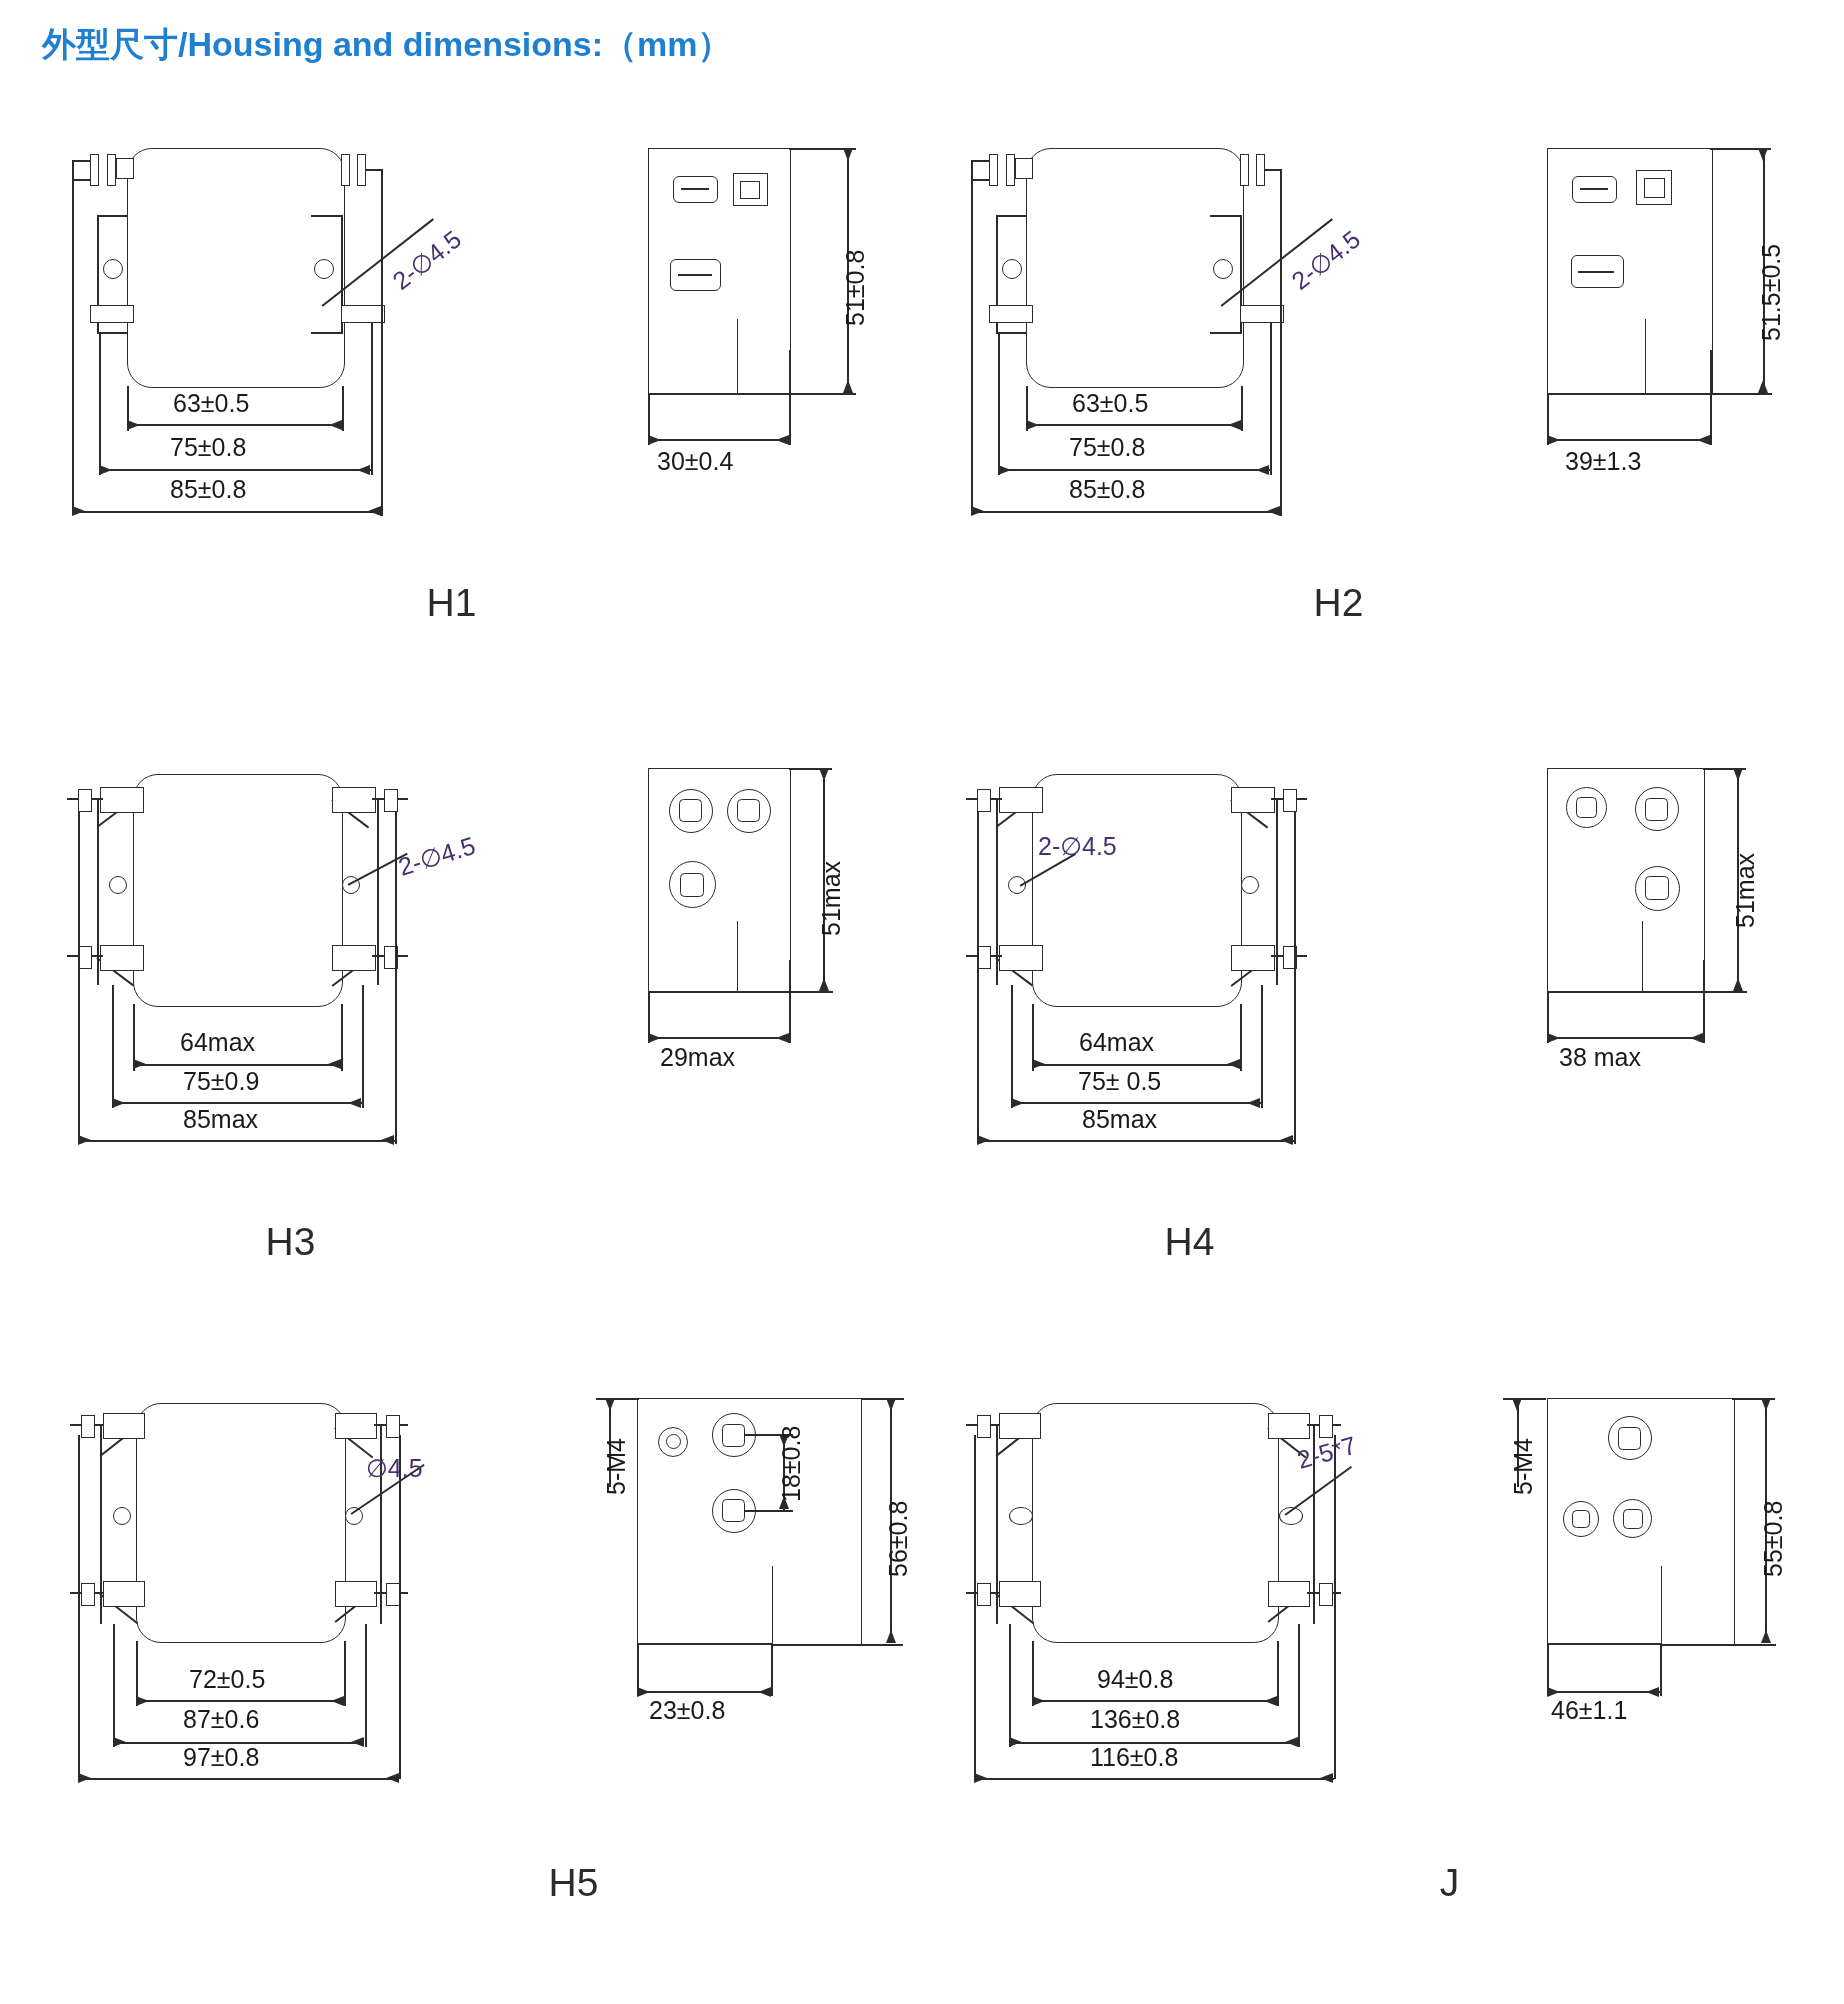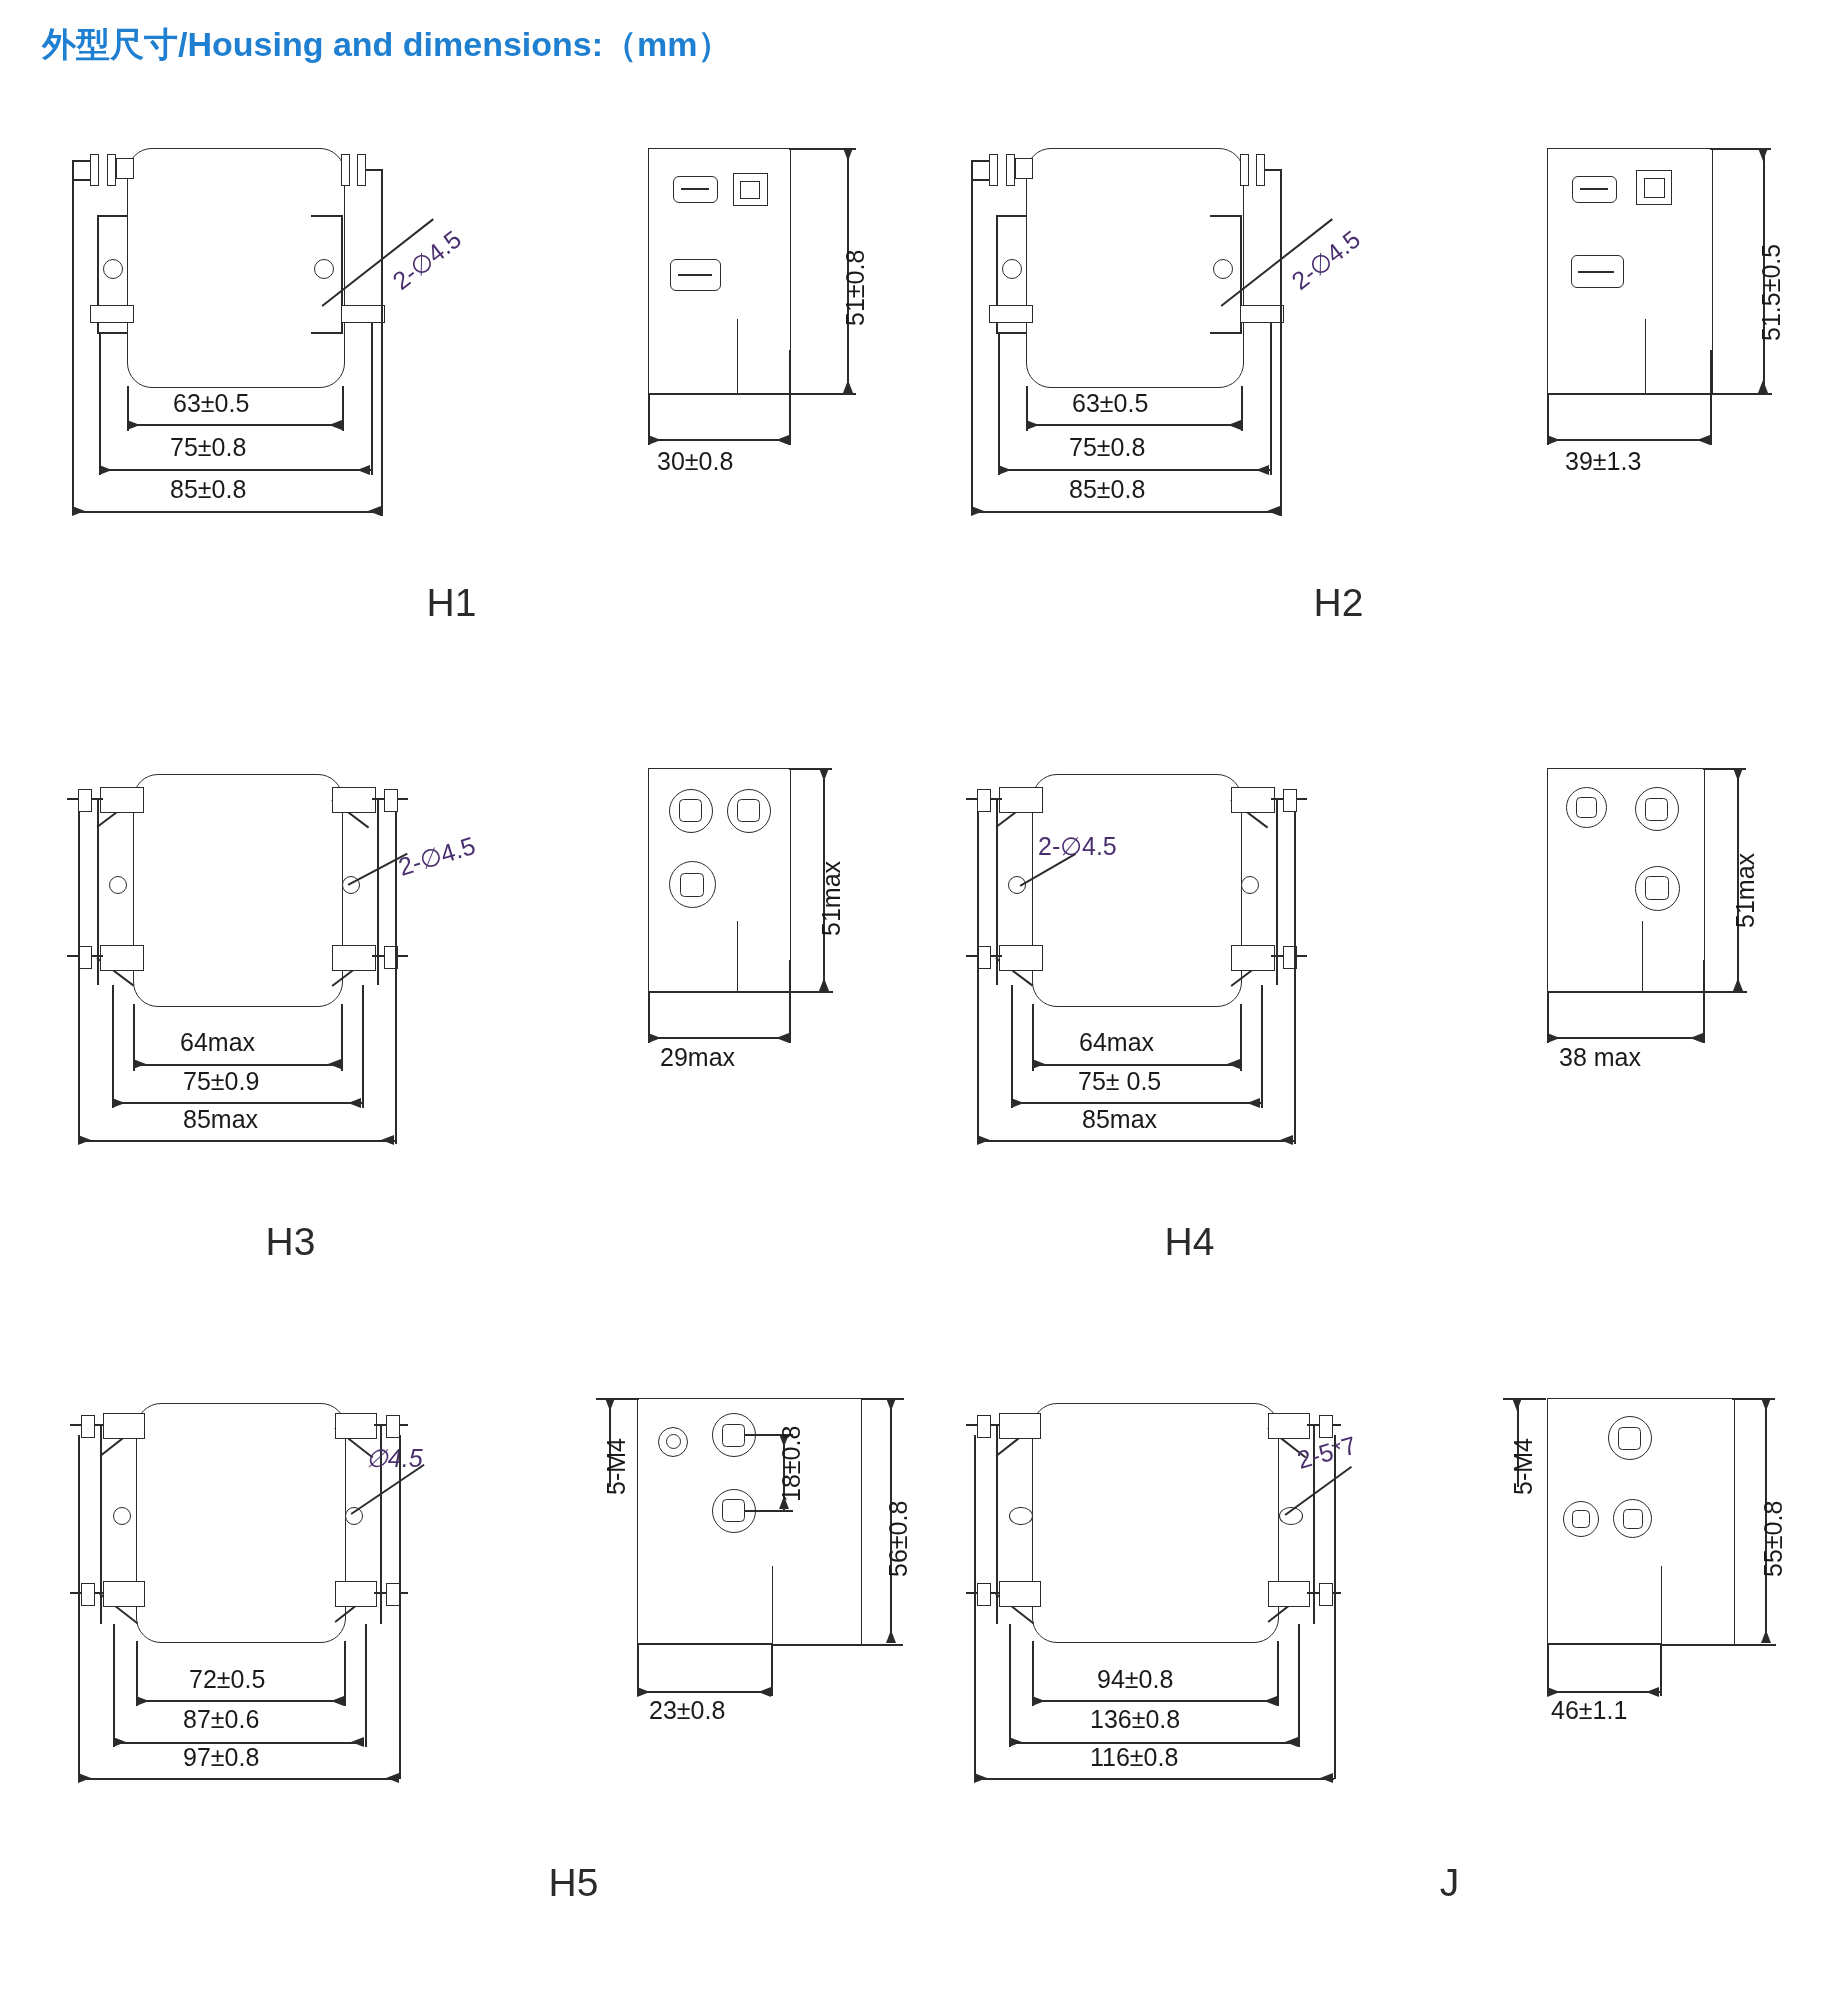--- a/index.html
+++ b/index.html
@@ -109,21 +109,21 @@
       <div class="sq" style="left:219px;top:46px;width:33px;height:31px;"></div>
       <div class="sq" style="left:226px;top:54px;width:18px;height:16.4px;"></div>
       <div class="slot" style="left:156px;top:132px;width:49px;height:30px;"></div>
       <div class="ln hl" style="left:164px;top:147px;width:34px;"></div>
 
       <div class="ln vl" style="left:134px;top:266px;height:52px;"></div>
       <div class="ln vl" style="left:275px;top:223px;height:95px;"></div>
       <div class="ln hl" style="left:134px;top:312px;width:141px;"></div>
       <div class="arrow ar-r" style="left:134px;top:308px;"></div>
       <div class="arrow ar-l" style="left:262px;top:308px;"></div>
-      <div class="dimtxt" style="left:143px;top:320px;">30±0.8</div>
+      <div class="dimtxt" style="left:143px;top:320px;">30±0.4</div>
 
       <div class="ln hl" style="left:275px;top:21px;width:67px;"></div>
       <div class="ln hl" style="left:222px;top:266px;width:120px;"></div>
       <div class="ln vl" style="left:333px;top:21px;height:245px;"></div>
       <div class="arrow ar-d" style="left:329px;top:21px;"></div>
       <div class="arrow ar-u" style="left:329px;top:253px;"></div>
       <div class="vtxt" style="left:327px;top:199px;">51±0.8</div>
     </div>
 
     <div class="cap" style="left:332px;top:454px;width:149px;">H1</div>
@@ -383,21 +383,21 @@
       <div class="ln hl" style="left:25px;top:216px;width:34px;"></div>
       <div class="sq" style="left:36px;top:207px;width:12px;height:21px;"></div>
       <div class="sq" style="left:290px;top:37px;width:40px;height:24px;"></div>
       <div class="ln hl" style="left:329px;top:48px;width:34px;"></div>
       <div class="sq" style="left:341px;top:39px;width:12px;height:21px;"></div>
       <div class="sq" style="left:290px;top:205px;width:40px;height:24px;"></div>
       <div class="ln hl" style="left:329px;top:216px;width:34px;"></div>
       <div class="sq" style="left:341px;top:207px;width:12px;height:21px;"></div>
 
       <div class="lead" style="left:306px;top:137px;width:88px;transform:rotate(-34deg);"></div>
-      <div class="leadtxt" style="left:321px;top:68px;font-style:italic;">∅4.5</div>
+      <div class="leadtxt" style="left:321px;top:78px;">∅4.5</div>
 
       <div class="ln vl" style="left:91px;top:265px;height:65px;"></div>
       <div class="ln vl" style="left:299px;top:265px;height:65px;"></div>
       <div class="ln hl" style="left:91px;top:324px;width:208px;"></div>
       <div class="arrow ar-r" style="left:91px;top:320px;"></div>
       <div class="arrow ar-l" style="left:286px;top:320px;"></div>
       <div class="dimtxt" style="left:144px;top:289px;">72±0.5</div>
 
       <div class="ln vl" style="left:68px;top:248px;height:123px;"></div>
       <div class="ln vl" style="left:320px;top:248px;height:123px;"></div>

